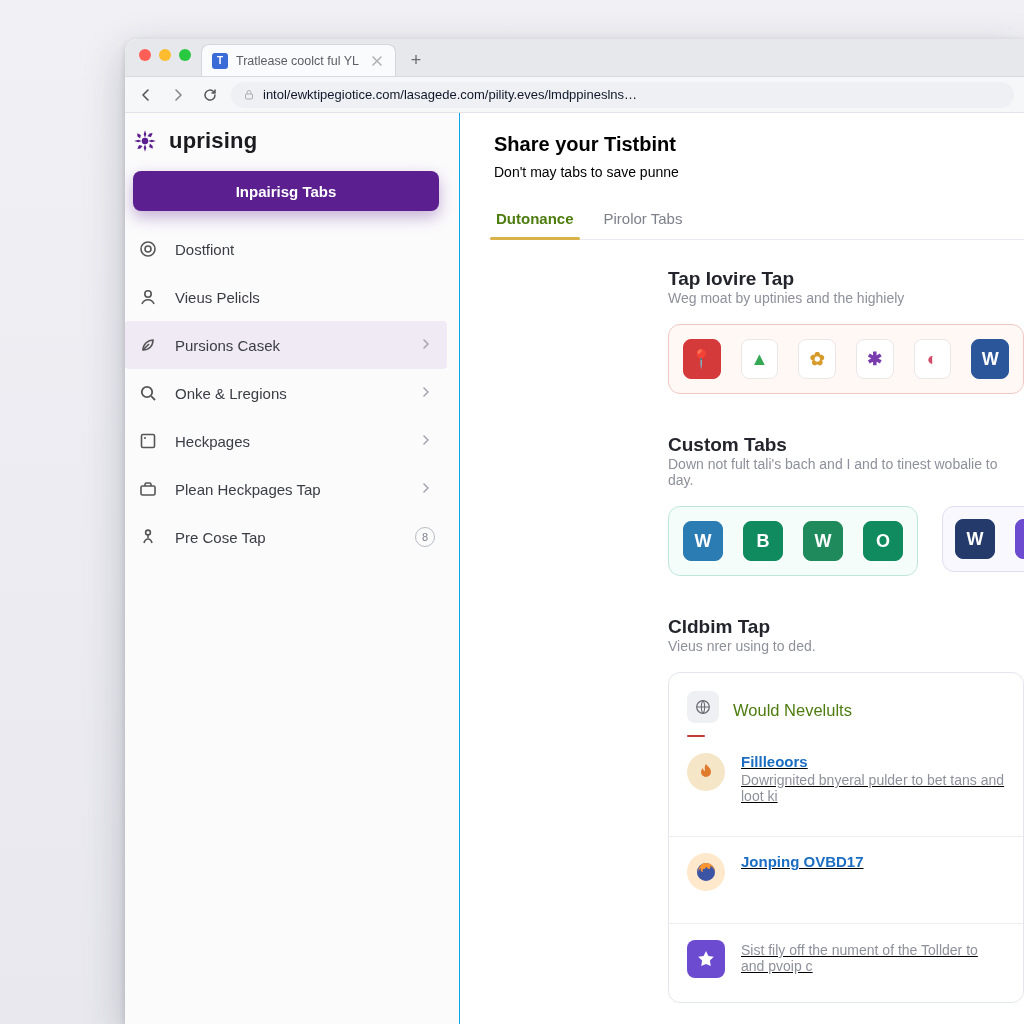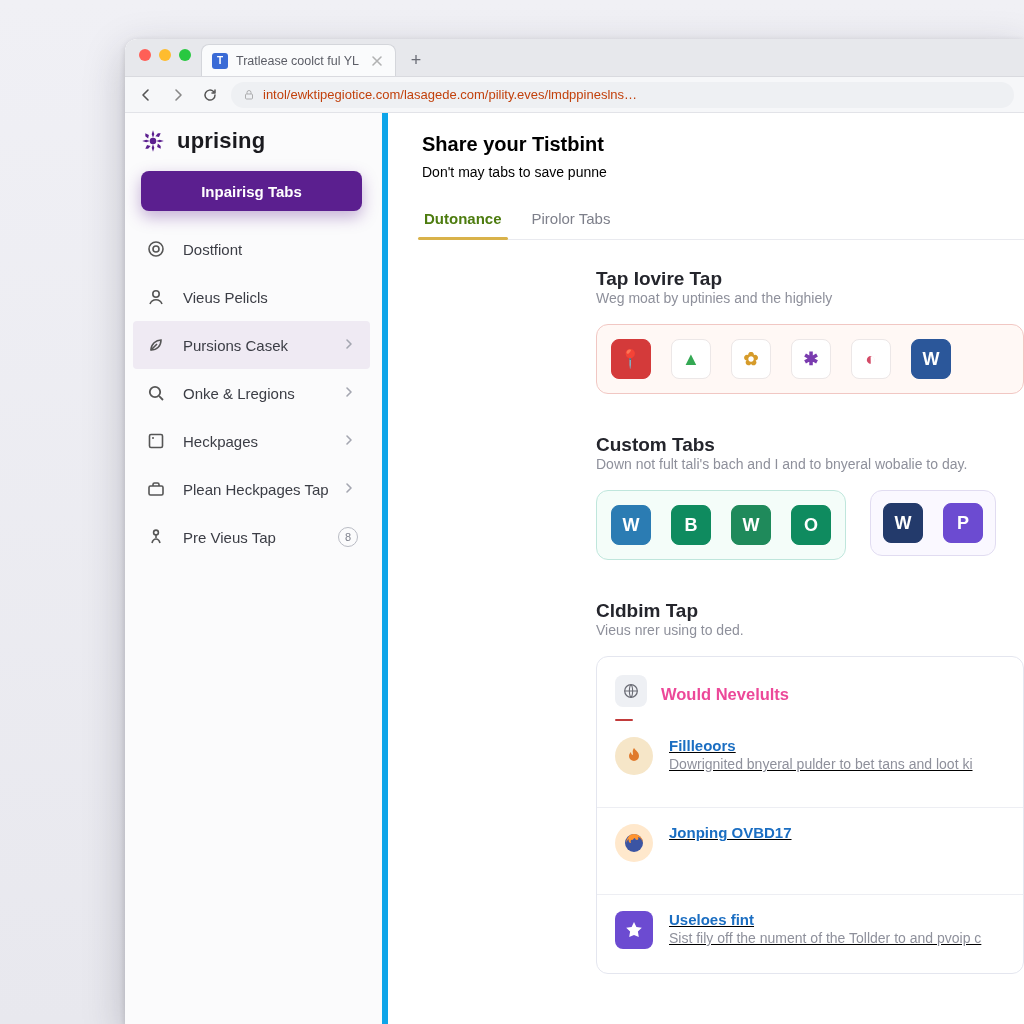--- a/index.html
+++ b/index.html
@@ -46,29 +46,29 @@
     color:#6a6c75; font-size:18px; margin-left:6px; margin-bottom:2px; }
   
   .urlbar {
     height: 36px; background:#f6f7f9; border-bottom:1px solid #e2e3e8;
     display:flex; align-items:center; padding:0 10px; gap:10px;
   }
   .navbtn { width:22px;height:22px;display:flex;align-items:center;justify-content:center;color:#555;}
   .navbtn svg{width:16px;height:16px;}
   .url {
     flex:1; height:26px; background:#eef0f3; border-radius:13px; display:flex; align-items:center;
-    padding:0 12px; color:#c2410c; font-size:13px; gap:8px;
+    padding:0 12px; color:#0f172a; font-size:13px; gap:8px;
   }
   .url .lock{width:12px;height:12px;opacity:.55;}
   .url .utext{overflow:hidden;white-space:nowrap;text-overflow:ellipsis;}
   
   .content { flex:1; display:flex; overflow:hidden; }
   .sidebar {
-    width: 263px; border-right:6px solid #0ea5e9; background:#fbfbfc;
-    display:flex; flex-direction:column; padding: 14px 12px 0 8px;
+    width: 335px; border-right:1px solid #0ea5e9; background:#fbfbfc;
+    display:flex; flex-direction:column; padding: 14px 12px 0 0;
   }
   .brand { display:flex; align-items:center; gap:10px; padding: 0 6px 14px 6px;}
   .brand .logo {
     width:28px;height:28px;display:flex;align-items:center;justify-content:center;
   }
   .brand .logo svg{width:26px;height:26px;}
   .brand .name { font-size:22px; font-weight:700; color:#1a1a1f; letter-spacing:.2px;}
   .cta {
     margin: 2px 8px 14px 8px; height:40px; border-radius:8px; background:#5b1f8f; color:#fff;
     display:flex;align-items:center;justify-content:center; font-weight:600; font-size:15px;
@@ -117,21 +117,21 @@
     display:flex;align-items:center;justify-content:center; font-size:18px;font-weight:700;}
   .cluster { display:flex; gap:20px; align-items:center; }
   .cluster.outlined { border:1.5px solid #e1dcf1; background:#faf8ff; border-radius:12px; padding:12px; }
   .card {
     margin-top:18px; border:1.5px solid #e4e6ef; border-radius:12px; padding:18px 18px 6px 18px;
   }
   .cardhead{ display:flex; align-items:center; gap:14px; }
   .cardhead .ic{
     width:32px;height:32px;border-radius:8px;background:#eef0f4;display:flex;align-items:center;justify-content:center;
   }
-  .cardhead .t{ font-size:16.5px; font-weight:700; color:#ec4899;margin-top:7px;}
+  .cardhead .t{ font-size:16.5px; font-weight:400; color:#4d7c0f;margin-top:7px;}
   .divider{height:1px;background:#edeef3;margin:14px -18px 0 -18px;}
   .divider.s{height:2px;width:18px;background:#c23b3b;border-radius:2px;margin:12px 0 0 0;}
   .listitem{ display:flex; gap:16px; padding:16px 0 18px 0;text-decoration:underline;}
   .li-ic{ width:38px;height:38px;border-radius:50%; display:flex;align-items:center;justify-content:center;}
   .li-ic.orange{background:#f6e6c8;}
   .li-ic.ff{background:#ffe8cc;}
   .li-ic.purple{background:#6c4bd1;border-radius:8px;}
   .li-t{ color:#1b6ec2; font-weight:600; font-size:15px;}
   .li-s{ color:#8e909b; font-size:14px; margin-top:2px;}
   
@@ -271,21 +271,21 @@
                 </svg></span>
             </div>
             <div class="navitem">
               <span class="ic">
                 <svg viewBox="0 0 20 20" fill="none" stroke="currentColor" stroke-width="1.6">
                   <circle cx="10" cy="5.5" r="2.4"></circle>
                   <path d="M6 16c.8-3 2.6-4 4-4s3.2 1 4 4"></path>
                   <path d="M10 8v3"></path>
                 </svg>
               </span>
-              <span class="lbl">Pre Vieus Tap</span>
+              <span class="lbl">Pre Cose Tap</span>
               <span class="badge">8</span>
             </div>
           </div>
       </div>
 
       <div class="main">
         <div class="h1">Share your Tistbint</div>
         <div class="sub">Don't may tabs to save punne</div>
 
         <div class="tabs" id="tabs">
@@ -303,21 +303,21 @@
                 <div class="appicon" style="background: rgb(255, 255, 255); color: rgb(52, 168, 83); border-color: rgb(236, 231, 231);">▲</div>
                 <div class="appicon" style="background: rgb(255, 255, 255); color: rgb(214, 155, 42); border-color: rgb(236, 231, 231);">✿</div>
                 <div class="appicon" style="background: rgb(255, 255, 255); color: rgb(122, 59, 175); border-color: rgb(236, 231, 231);">✱</div>
                 <div class="appicon" style="background: rgb(255, 255, 255); color: rgb(211, 74, 102); border-color: rgb(236, 231, 231);">◐</div>
                 <div class="appicon" style="background: rgb(43, 87, 154); color: rgb(255, 255, 255); border-color: rgb(43, 87, 154);">W</div>
               </div>
           </div>
 
           <div class="sect">
             <div class="sect-title">Custom Tabs</div>
-            <div class="sect-sub">Down not fult tali's bach and I and to bnyeral wobalie to day.</div>
+            <div class="sect-sub">Down not fult tali's bach and I and to tinest wobalie to day.</div>
             <div style="display:flex;gap:24px;margin-top:18px;align-items:flex-start;">
               <div class="apprail teal" id="rail-custom" style="margin-top:0">
                   <div class="appicon" style="background: rgb(43, 124, 179); color: rgb(255, 255, 255); border-color: rgb(43, 124, 179);">W</div>
                   <div class="appicon" style="background: rgb(15, 139, 95); color: rgb(255, 255, 255); border-color: rgb(15, 139, 95);">B</div>
                   <div class="appicon" style="background: rgb(31, 138, 91); color: rgb(255, 255, 255); border-color: rgb(31, 138, 91);">W</div>
                   <div class="appicon" style="background: rgb(15, 139, 95); color: rgb(255, 255, 255); border-color: rgb(15, 139, 95);">O</div>
                 </div>
               <div class="cluster outlined" id="rail-side">
                   <div class="appicon" style="background: rgb(35, 58, 107); color: rgb(255, 255, 255); border-color: rgb(35, 58, 107);">W</div>
                   <div class="appicon" style="background: rgb(108, 75, 209); color: rgb(255, 255, 255); border-color: rgb(108, 75, 209);">P</div>
@@ -364,21 +364,20 @@
                     </div>
                   </div>
                   <div class="divider"></div>
                   <div class="listitem">
                     <div class="li-ic purple">
                       <svg width="20" height="20" viewBox="0 0 20 20">
                         <path d="M10 2l2.4 4.9 5.4.8-3.9 3.8.9 5.4L10 14.9 5.2 17l.9-5.4L2.2 7.7l5.4-.8L10 2z" fill="#fff"></path>
                       </svg>
                     </div>
                     <div style="flex:1">
-                      <div class="li-t">Useloes fint</div>
                       <div class="li-s">Sist fily off the nument of the Tollder to and pvoip c</div>
                     </div>
                   </div>
                 </div>
             </div>
           </div>
         </div>
       </div>
     </div>
   </div>

